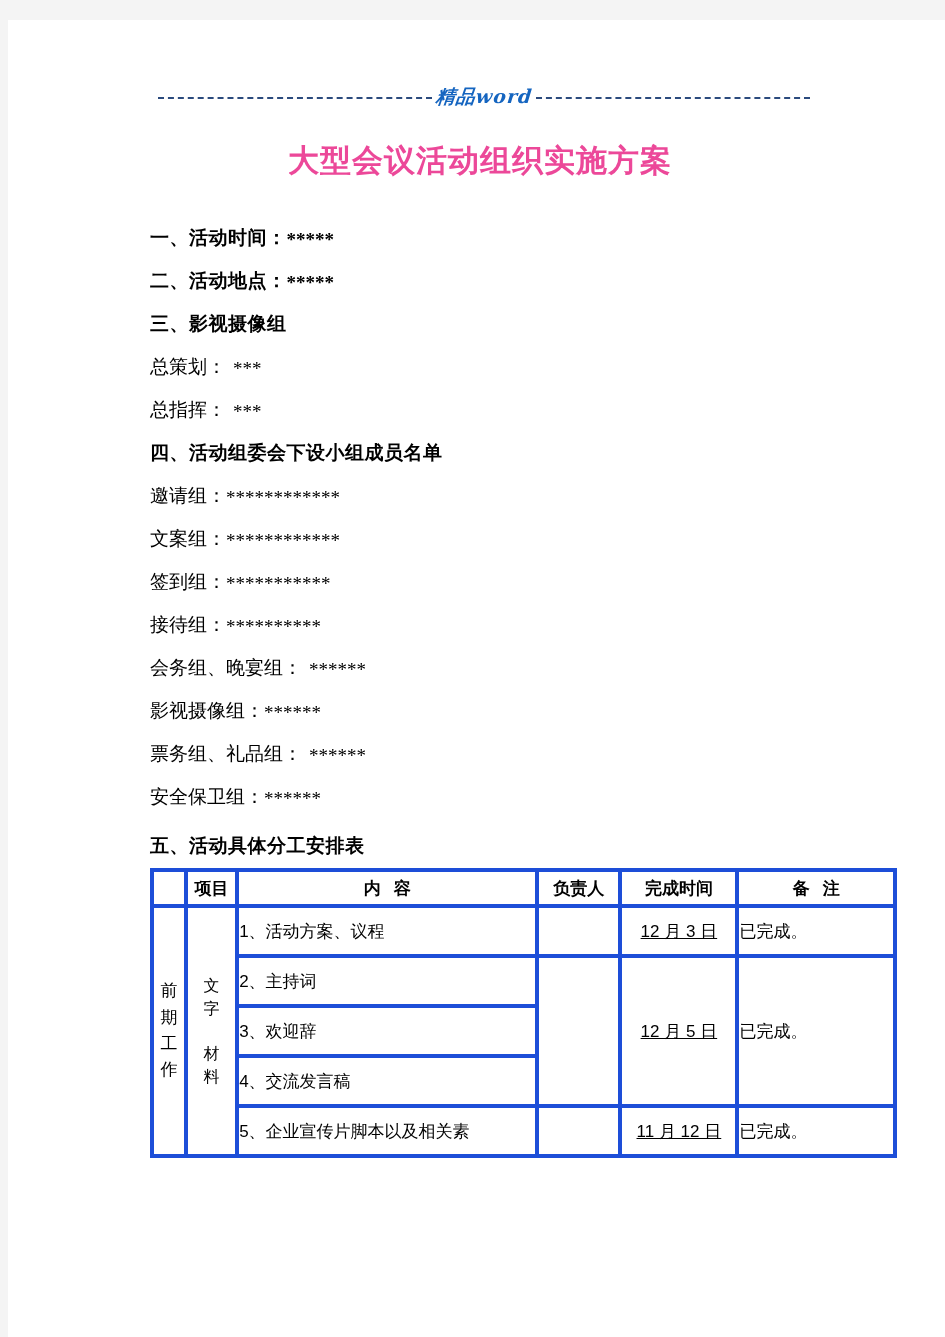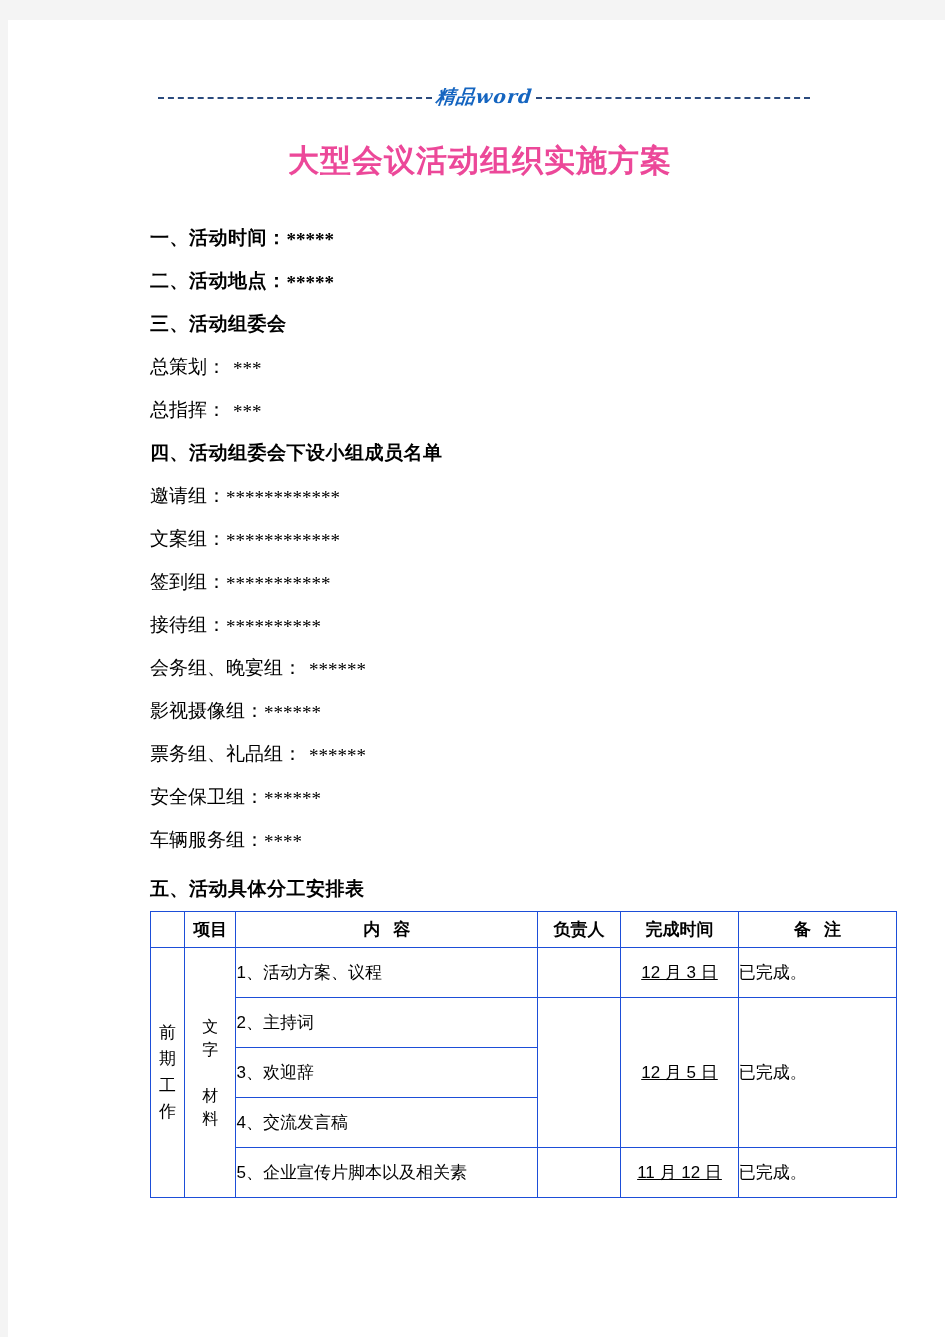--- a/index.html
+++ b/index.html
@@ -108,21 +108,21 @@
 
   
   table.plan {
     border-collapse: collapse;
     margin-top: 9px;
     table-layout: fixed;
     width: 747px;
     font-size: 16px;
   }
   table.plan td, table.plan th {
-    border: 1px solid #1d4ed8;
+    border: 4px solid #1d4ed8;
     padding: 0;
     font-weight: normal;
     color: #000;
     vertical-align: middle;
   }
   table.plan th {
     height: 36px;
     font-weight: bold;
     font-size: 17px;
     text-align: center;
@@ -189,21 +189,21 @@
 
       <div class="line h">
         <span class="lbl">一、活动时间：</span><span class="stars">*****</span>
       </div>
 
       <div class="line h">
         <span class="lbl">二、活动地点：</span><span class="stars">*****</span>
       </div>
 
       <div class="line h">
-        <span class="lbl">三、活动组委会</span>
+        <span class="lbl">三、影视摄像组</span>
       </div>
 
       <div class="line">
         <span class="lbl">总策划：</span><span class="gap-s"></span><span class="stars">***</span>
       </div>
 
       <div class="line">
         <span class="lbl">总指挥：</span><span class="gap-s"></span><span class="stars">***</span>
       </div>
 
@@ -237,23 +237,20 @@
       </div>
 
       <div class="line">
         <span class="lbl">票务组、礼品组：</span><span class="gap-s"></span><span class="stars">******</span>
       </div>
 
       <div class="line">
         <span class="lbl">安全保卫组：</span><span class="stars">******</span>
       </div>
 
-      <div class="line">
-        <span class="lbl">车辆服务组：</span><span class="stars">****</span>
-      </div>
 
       <div class="tbl-heading">五、活动具体分工安排表</div>
 
       <table class="plan">
         <thead>
           <tr>
             <th class="c-blank"></th>
             <th class="c-item">项目</th>
             <th class="c-cont"><span>内</span><span class="hdr-sp"></span><span>容</span></th>
             <th class="c-resp">负责人</th>

